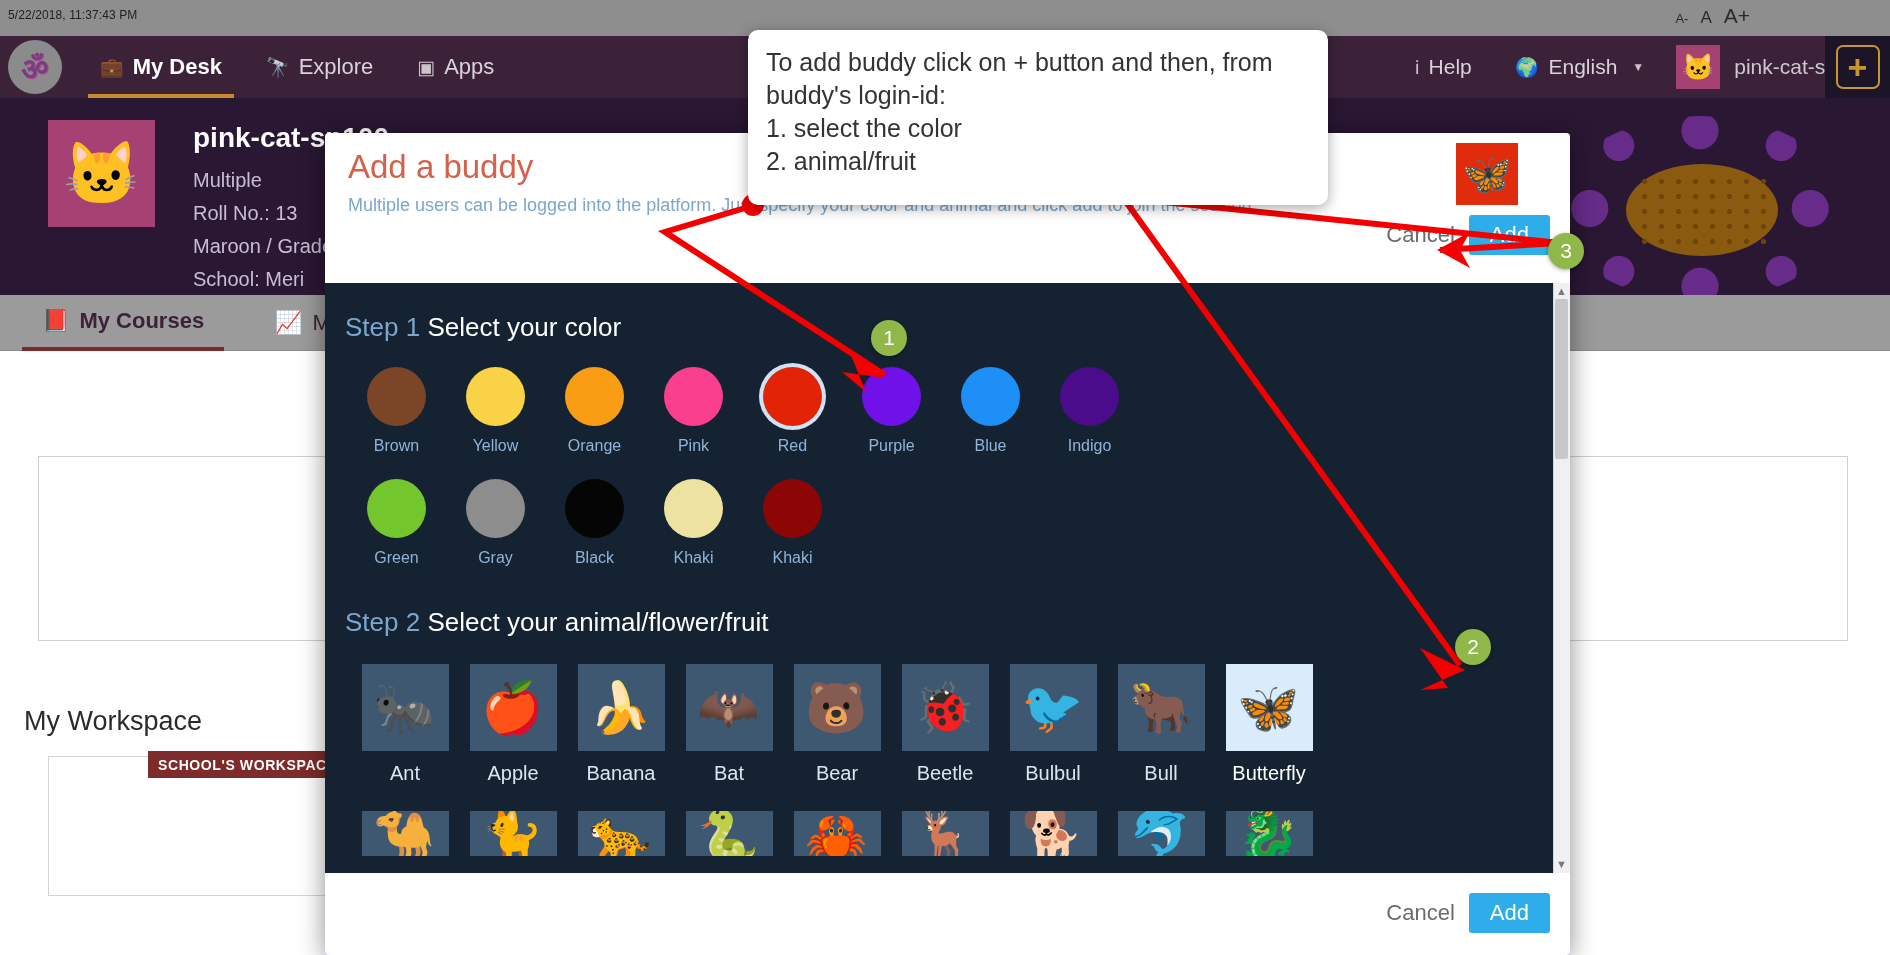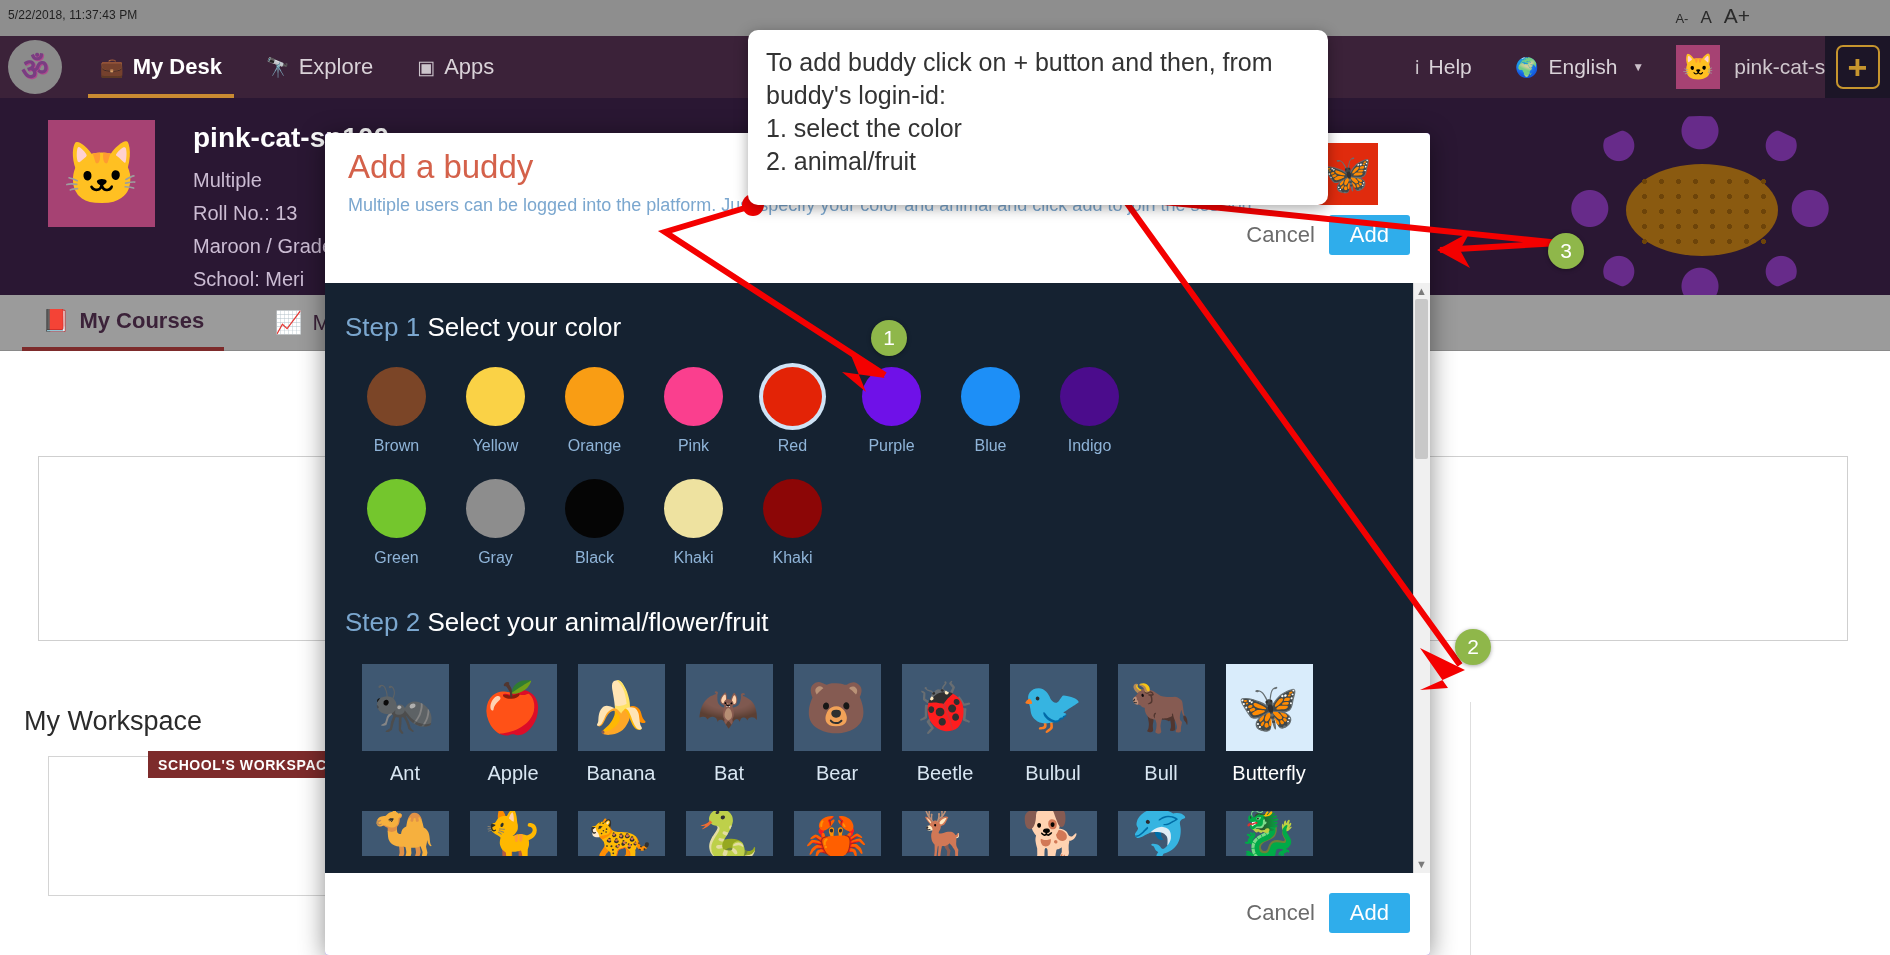--- a/index.html
+++ b/index.html
@@ -141,21 +141,21 @@
     letter-spacing: .6px; display: flex; align-items: center; padding: 0 10px;
   }
   .ws-frame {
     position: absolute; left: 48px; top: 405px; width: 300px; height: 140px;
     border: 1px solid #d4d4d4; background: #fff;
   }
   .vline { position: absolute; top: 351px; width: 1px; height: 604px; background: #dedede; }
 
   
   .modal {
-    position: absolute; left: 325px; top: 133px; width: 1105px; height: 822px;
+    position: absolute; left: 325px; top: 133px; width: 1245px; height: 822px;
     background: #8b5cf6; border-radius: 4px;
     box-shadow: 0 4px 26px rgba(0,0,0,.45);
     overflow: hidden;
   }
   .modal-head { position: relative; height: 150px; background: #fff; }
   .modal-title {
     position: absolute; left: 23px; top: 15px;
     font-size: 33px; color: #d4614a; font-weight: normal;
   }
   .modal-sub {

